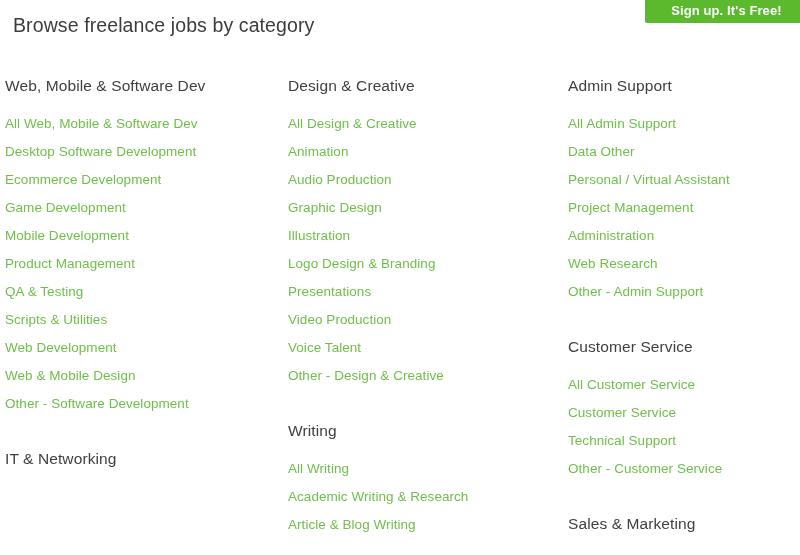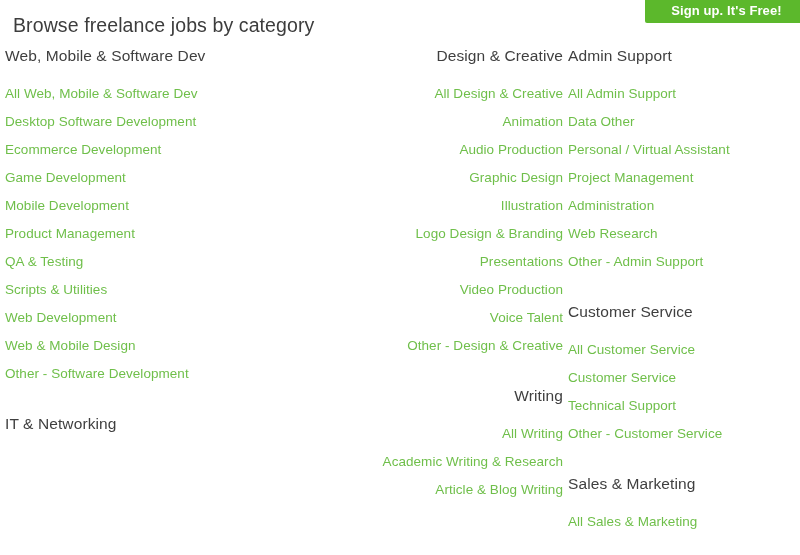--- a/index.html
+++ b/index.html
@@ -61,24 +61,24 @@
     left: 0;
     top: 45px;
     width: 800px;
     height: 510px;
   }
   .column {
     position: absolute;
     top: 0;
   }
   #col-1 { left: 5px;   width: 278px; }
-  #col-2 { left: 288px; width: 275px; text-align: right; }
+  #col-2 { left: 288px; width: 275px; }
   #col-3 { left: 568px; width: 232px; }
 
-  .group { margin-bottom: 25px; }
+  .group { margin-bottom: 25px; margin-top: 30px; }
   .group:last-child { margin-bottom: 0; }
 
   .group-heading {
     font-size: 15.5px;
     line-height: 22px;
     color: #3f3f3f;
     font-weight: 400;
     letter-spacing: 0.1px;
     margin: 0 0 13px 0;
     white-space: nowrap;

